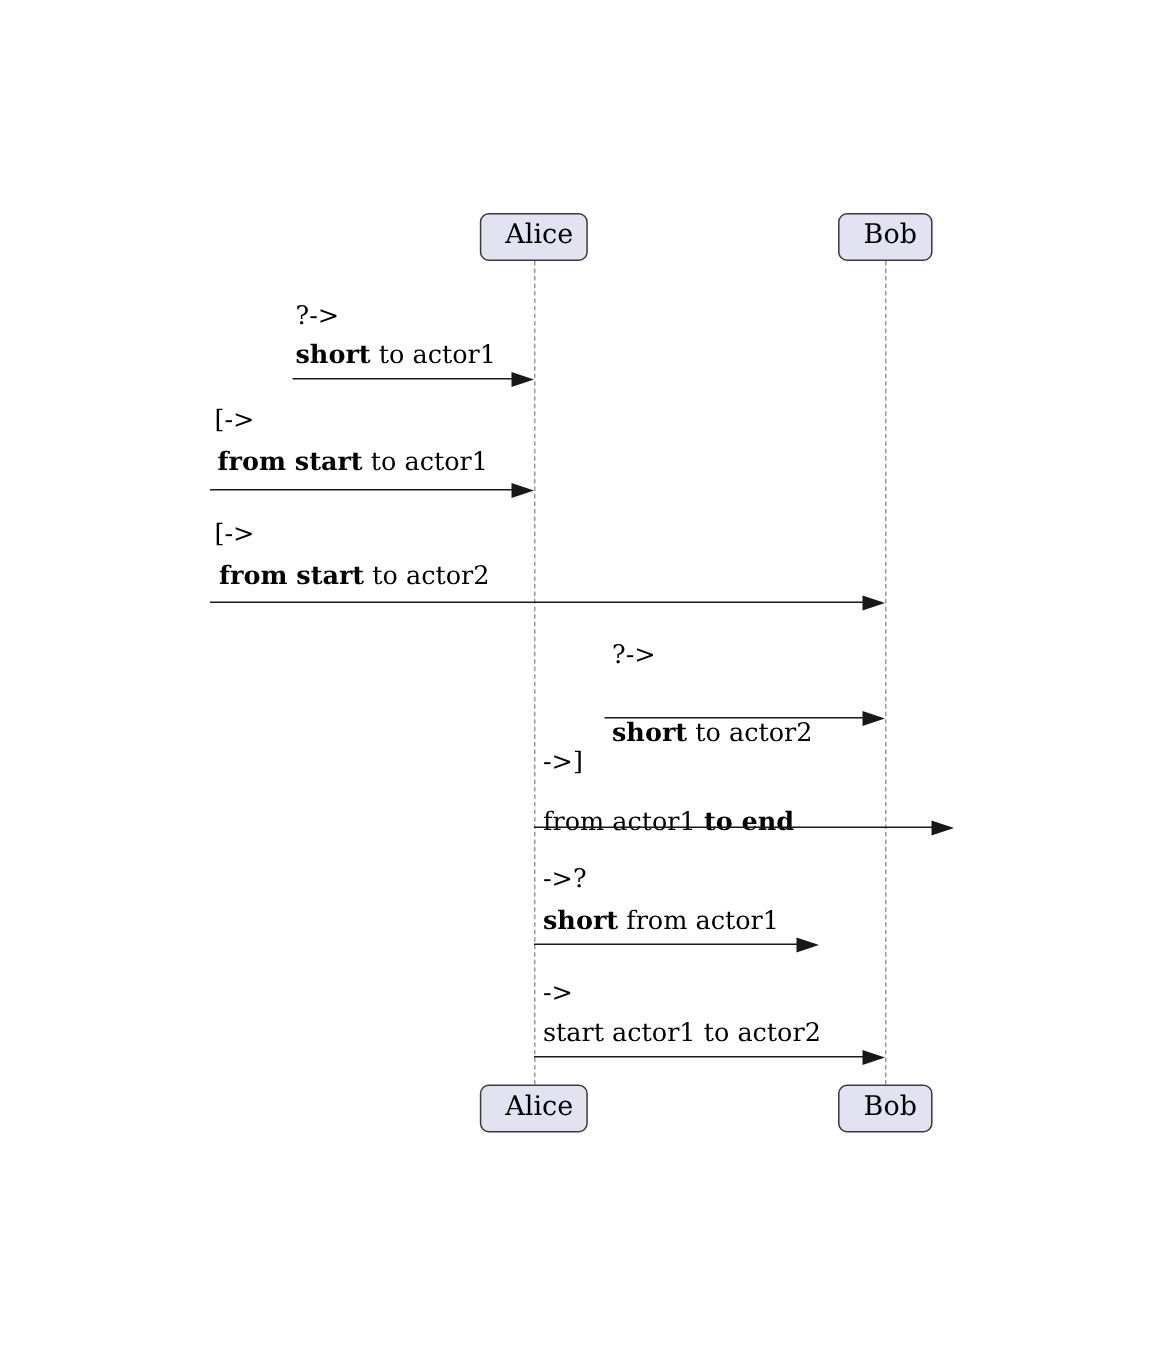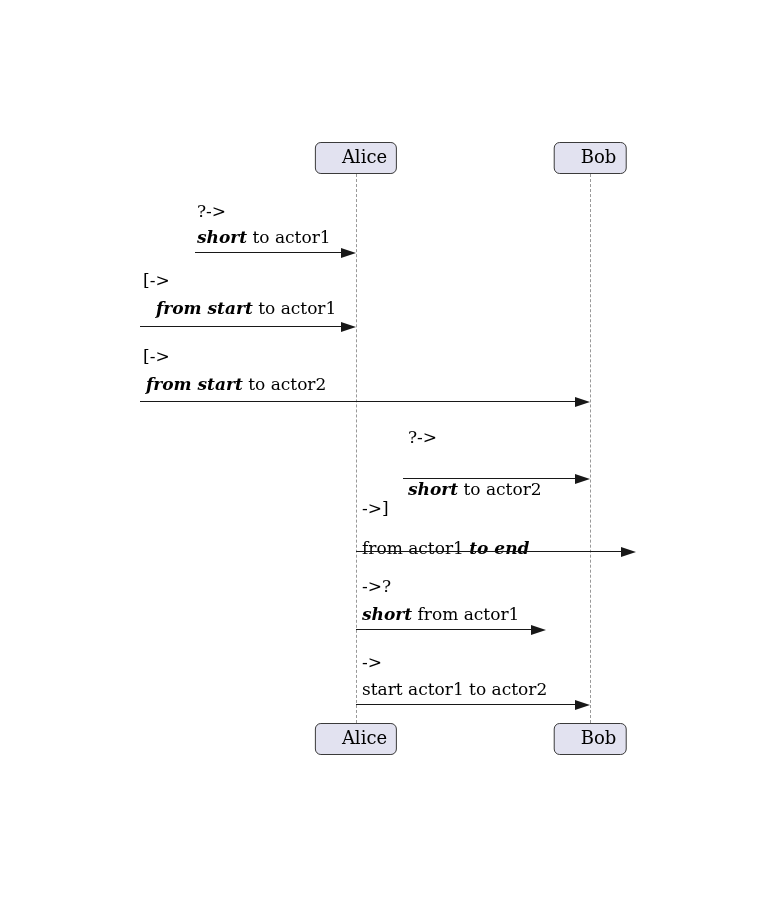--- a/index.html
+++ b/index.html
@@ -16,33 +16,33 @@
     position: absolute;
     width: 0;
     border-left: 1px dashed var(--lifeline, #999999);
   }
   .actor-box {
     position: absolute;
     transform: translateX(-50%);
     background: var(--box-fill, #E2E2F0);
     border: 1.5px solid var(--box-border, #3a3a3a);
     border-radius: 6px;
-    padding: 2px 9px 4px 26px;
+    padding: 2px 9px 4px 16px;
     font-size: 18px;
     line-height: 24px;
     white-space: nowrap;
     box-sizing: border-box;
   }
   .msg-prefix, .msg-label {
     position: absolute;
     font-size: 17px;
     line-height: 20px;
     white-space: nowrap;
   }
-  .msg-label b { font-weight: bold; font-style: italic; }
+  .msg-label b { font-weight: bold; }
   .msg-line {
     position: absolute;
     height: 0;
     border-top: 1.5px solid var(--arrow, #181818);
   }
   .msg-head {
     position: absolute;
     width: 0;
     height: 0;
     border-top: 5px solid transparent;
@@ -66,21 +66,21 @@
     </div>
   <div id="messages-layer">
       <div class="message">
         <div class="msg-prefix" style="left: 197px; top: 201px;">?-&gt;</div>
         <div class="msg-label" style="left: 197px; top: 227px;"><b>short</b><span> to actor1</span></div>
         <div class="msg-line" style="left: 195px; width: 158px; top: 252px;"></div>
         <div class="msg-head" style="left: 341px; top: 248px;"></div>
       </div>
       <div class="message">
         <div class="msg-prefix" style="left: 143px; top: 270px;">[-&gt;</div>
-        <div class="msg-label" style="left: 156px; top: 298px; text-align: right;"><b>from start</b><span> to actor1</span></div>
+        <div class="msg-label" style="left: 145px; top: 298px; text-align: right;"><b>from start</b><span> to actor1</span></div>
         <div class="msg-line" style="left: 140px; width: 213px; top: 326px;"></div>
         <div class="msg-head" style="left: 341px; top: 322px;"></div>
       </div>
       <div class="message">
         <div class="msg-prefix" style="left: 143px; top: 346px;">[-&gt;</div>
         <div class="msg-label" style="left: 146px; top: 374px;"><b>from start</b><span> to actor2</span></div>
         <div class="msg-line" style="left: 140px; width: 447px; top: 401px;"></div>
         <div class="msg-head" style="left: 575px; top: 397px;"></div>
       </div>
       <div class="message">

